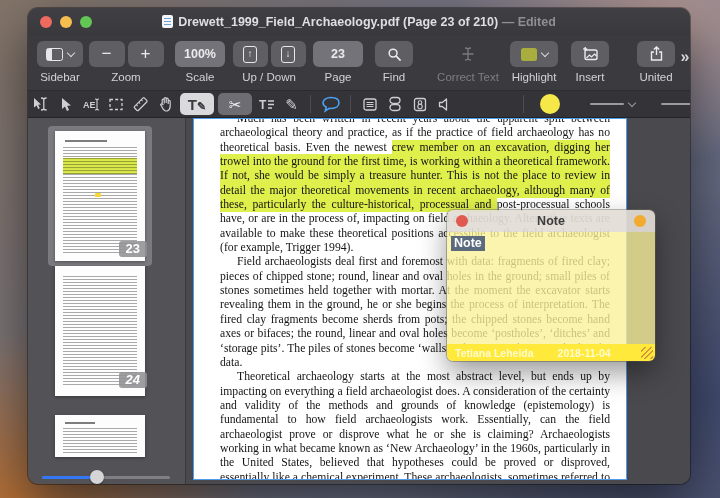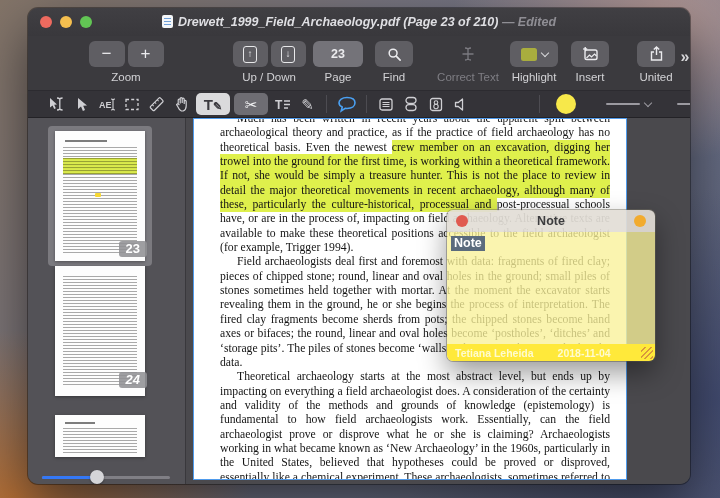--- a/index.html
+++ b/index.html
@@ -12,21 +12,21 @@
       radial-gradient(ellipse 500px 300px at 100% 80%, rgba(60,70,110,.8), transparent 70%),
       linear-gradient(125deg,#837468 0%,#77747e 35%,#6d7389 65%,#555b74 100%);
   }
   .window {
     position:absolute; left:28px; top:8px; width:662px; height:476px;
     border-radius:10px; overflow:hidden; background:#4a494d;
     box-shadow:0 22px 55px rgba(0,0,0,.55), 0 0 0 1px rgba(0,0,0,.35);
   }
   
   .titlebar { position:absolute; left:0; top:0; right:0; height:28px;
-    background:linear-gradient(#403f43,#39383c); display:flex; align-items:center;font-style:italic; }
+    background:linear-gradient(#403f43,#39383c); display:flex; align-items:center; }
   .lights { display:flex; gap:8px; margin-left:12px; }
   .light { width:12px; height:12px; border-radius:50%; }
   .light.red{background:#ed6a5f;} .light.yel{background:#f5bf4f;} .light.grn{background:#62c554;}
   .titlewrap { position:absolute; left:0; right:0; text-align:center; font-size:12.5px;
     font-weight:bold; color:#dfdfe3; pointer-events:none; }
   .titlewrap .edited { color:#8f8e94; font-weight:bold; }
   .docicon { display:inline-block; width:11px; height:13px; background:#f4f6f8; border-radius:2px;
     vertical-align:-2px; margin-right:5px; position:relative; }
   .docicon::after{ content:""; position:absolute; left:2px; top:3px; width:7px; height:7px;
     background:repeating-linear-gradient(to bottom,#6f9fd8 0 1px,transparent 1px 3px); }
@@ -44,21 +44,21 @@
   .sbicon { width:17px; height:13px; border:1.5px solid #e6e6e9; border-radius:2.5px; position:relative; }
   .sbicon::after { content:""; position:absolute; left:0; top:0; bottom:0; width:5px; background:#e6e6e9; }
   .arrowbox { width:14px; height:17px; border:1.5px solid #e8e8ea; border-radius:3px;
     font-size:10px; line-height:14px; color:#e8e8ea; text-align:center; }
   .swatch { width:16px; height:13px; border-radius:2.5px; }
   .more { font-size:16px; color:#d6d6d9; font-weight:bold; letter-spacing:-2px; }
   svg.tico { display:block; }
   
   .annobar { position:absolute; left:0; top:82px; right:0; height:28px; background:#343338;
     border-top:1px solid #2c2b30; border-bottom:1px solid #232226;
-    display:flex; align-items:center; padding:0 16px; overflow:hidden; }
+    display:flex; align-items:center; padding:0 0; overflow:hidden; }
   .atool { width:25px; height:22px; display:flex; align-items:center; justify-content:center; flex:0 0 auto; }
   .atool.sel  { width:34px; background:#dadadc; border-radius:5px; margin:0 2px; }
   .atool.sel2 { width:34px; background:#6e6d73; border-radius:5px; margin:0 2px; }
   .asep { width:1px; height:18px; background:#4d4c52; margin:0 6px; flex:0 0 auto; }
   .colordot { width:20px; height:20px; border-radius:50%; flex:0 0 auto; }
   .lineopt { display:flex; align-items:center; flex:0 0 auto; }
   .lineopt .ln { width:34px; height:2px; background:#9b9aa0; border-radius:1px; }
   .glyph { font-size:15px; color:#cfcfd3; line-height:1; }
   .glyph.dark { color:#3c3b40; }
   .glyph.white { color:#f0f0f2; }
@@ -118,26 +118,41 @@
       <div class="light yel"></div>
       <div class="light grn"></div>
     </div>
     <div class="titlewrap">
       <span class="docicon"></span><span>Drewett_1999_Field_Archaeology.pdf (Page 23 of 210)</span>
       <span class="edited">— Edited</span>
     </div>
   </div>
 
   <div class="toolbar">
+    <div class="tgroup" style="left:8px;width:48px;">
+      <div class="btnrow">
+          <div class="tbtn" style="width:46px;">
+        <span class="sbicon"></span>
+            <span class="chev"></span>
+          </div>
+        </div>
+      <div class="tlabel">Sidebar</div>
+    </div>
     <div class="tgroup" style="left:60px;width:76px;">
       <div class="btnrow">
         <div class="tbtn" style="width:36px;font-size:17px;">−</div>
         <div class="tbtn" style="width:36px;font-size:17px;">+</div>
       </div>
       <div class="tlabel">Zoom</div>
+    </div>
+    <div class="tgroup" style="left:146px;width:52px;">
+      <div class="btnrow">
+          <div class="tbtn lite" style="width:50px;">100%</div>
+        </div>
+      <div class="tlabel">Scale</div>
     </div>
     <div class="tgroup" style="left:204px;width:74px;">
       <div class="btnrow">
         <div class="tbtn" style="width:35px;">
             <span class="arrowbox">↑</span>
           </div>
         <div class="tbtn" style="width:35px;">
             <span class="arrowbox">↓</span>
           </div>
       </div>

